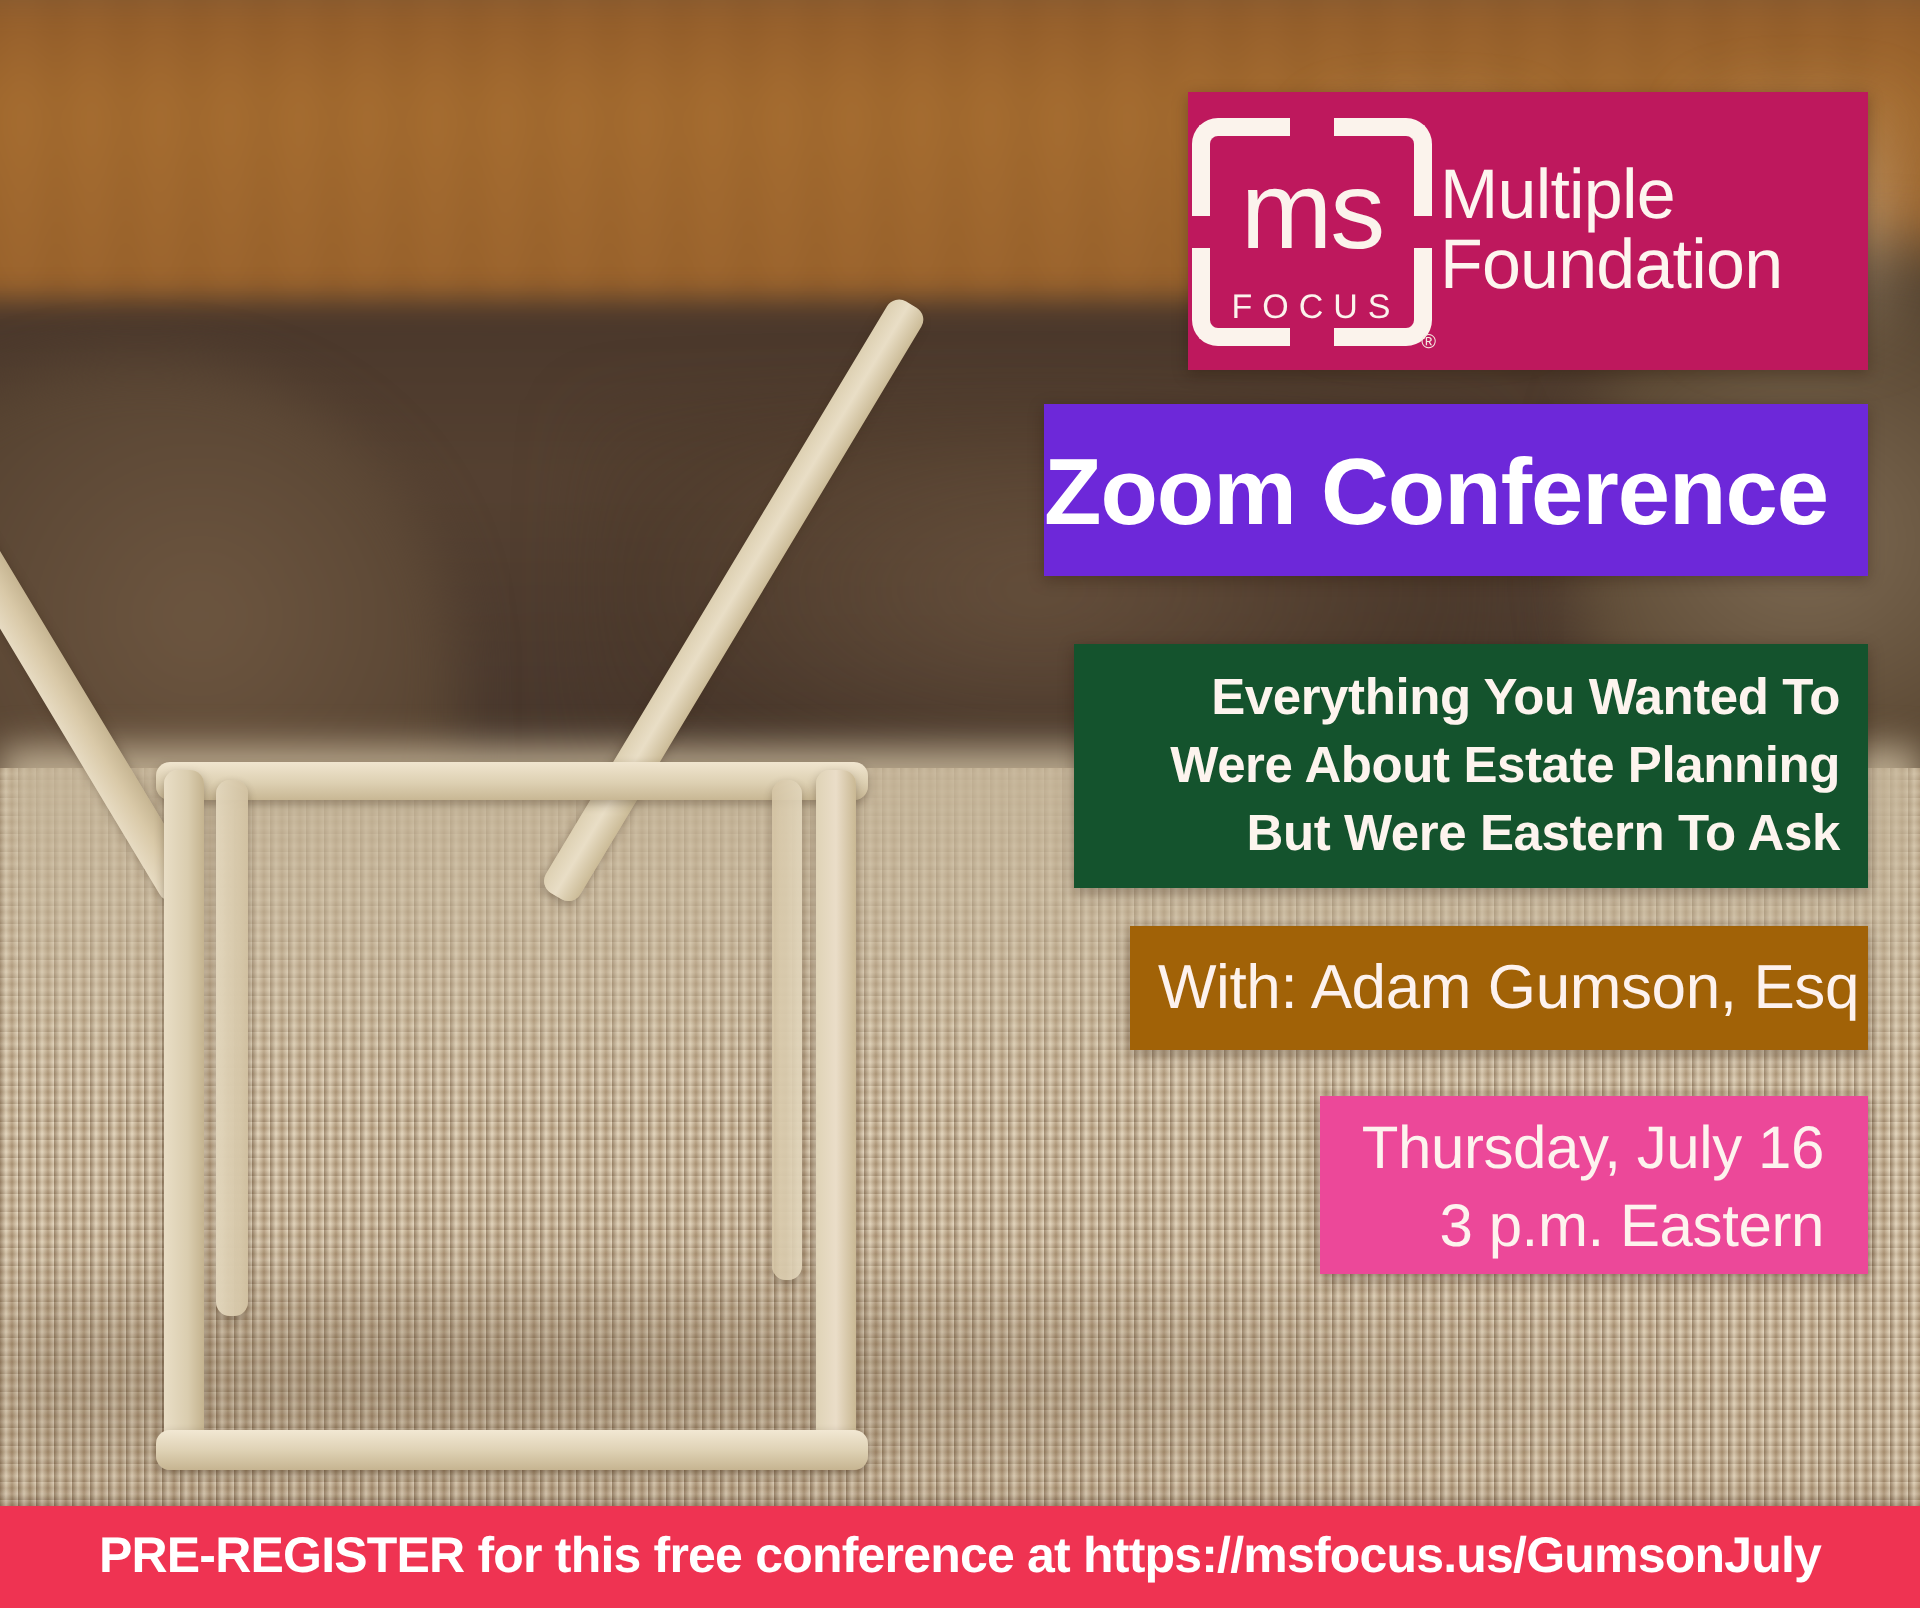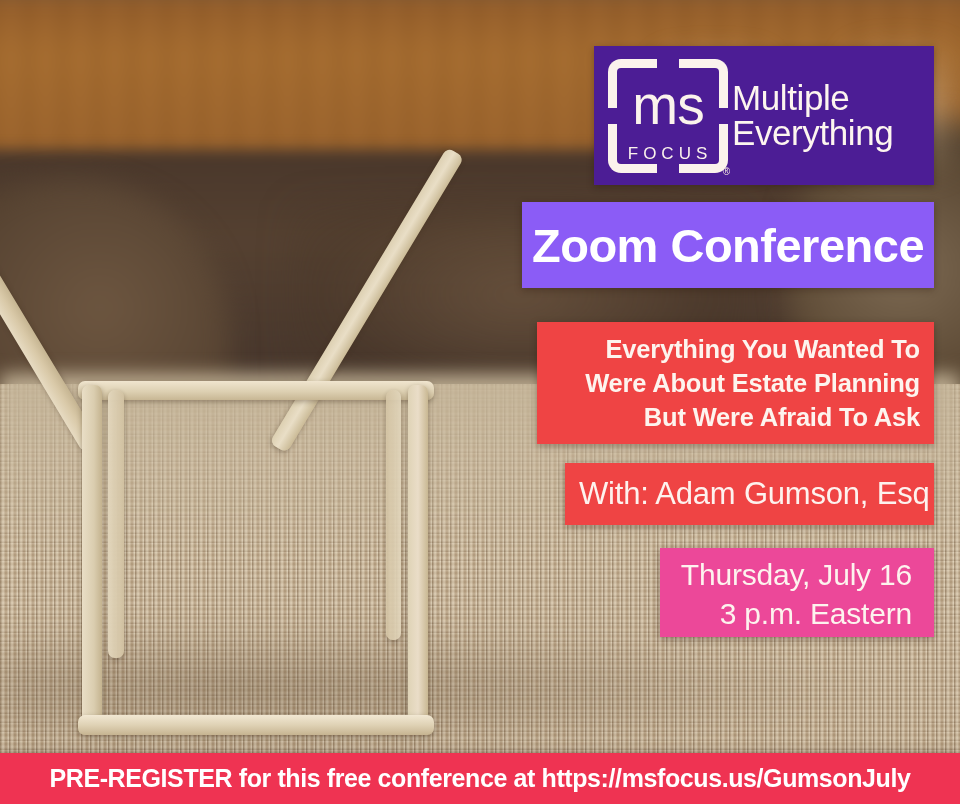--- a/index.html
+++ b/index.html
@@ -209,24 +209,24 @@
     color: #fdf6f2;
     box-shadow: 0 2px 7px rgba(40,20,10,0.35);
   }
 
   
   #logo-block {
     left: 594px;
     top: 46px;
     width: 340px;
     height: 139px;
-    background: #4c1d95;
+    background: #be185d;
     display: flex;
     align-items: center;
-    padding: 0 0 0 12px;
+    padding: 0 0 0 0;
   }
   .logo-mark {
     position: relative;
     width: 124px;
     height: 118px;
     flex: 0 0 auto;
   }
   .bracket {
     position: absolute;
     width: 40px;
@@ -275,57 +275,57 @@
     color: #fdf5ef;
     letter-spacing: -0.4px;
   }
 
   
   #headline-block {
     left: 522px;
     top: 202px;
     width: 412px;
     height: 86px;
-    background: #8b5cf6;
+    background: #6d28d9;
     display: flex;
     align-items: center;
-    justify-content: center;
+    justify-content: flex-start;
   }
   #headline-block .txt {
     font-size: 47px;
     font-weight: bold;
     letter-spacing: -0.5px;
     color: #ffffff;
   }
 
   
   #topic-block {
     left: 537px;
     top: 322px;
     width: 397px;
     height: 122px;
-    background: #ef4444;
+    background: #14532d;
     padding: 10px 14px 20px 12px;
     text-align: right;
   }
   #topic-block .line {
     font-size: 25.5px;
     font-weight: bold;
     line-height: 34px;
     color: #fdf4ee;
     letter-spacing: -0.2px;
   }
 
   
   #speaker-block {
     left: 565px;
     top: 463px;
     width: 369px;
     height: 62px;
-    background: #ef4444;
+    background: #a16207;
     display: flex;
     align-items: center;
     padding-left: 14px;
   }
   #speaker-block .txt {
     font-size: 31px;
     font-weight: 400;
     color: #fdf2ee;
     letter-spacing: -0.2px;
   }
@@ -404,32 +404,32 @@
       <span class="bracket bk-tl"></span>
       <span class="bracket bk-tr"></span>
       <span class="bracket bk-bl"></span>
       <span class="bracket bk-br"></span>
       <div class="logo-ms">ms</div>
       <div class="logo-focus">FOCUS</div>
       <div class="logo-reg">®</div>
     </div>
     <div class="logo-words">
       <div>Multiple</div>
-      <div>Everything</div>
+      <div>Foundation</div>
     </div>
   </div>
 
   <div class="block" id="headline-block">
     <span class="txt">Zoom Conference</span>
   </div>
 
   <div class="block" id="topic-block">
     <div class="line">Everything You Wanted To</div>
     <div class="line">Were About Estate Planning</div>
-    <div class="line">But Were Afraid To Ask</div>
+    <div class="line">But Were Eastern To Ask</div>
   </div>
 
   <div class="block" id="speaker-block">
     <span class="txt">With: Adam Gumson, Esq</span>
   </div>
 
   <div class="block" id="date-block">
     <div class="line">Thursday, July 16</div>
     <div class="line">3 p.m. Eastern</div>
   </div>

